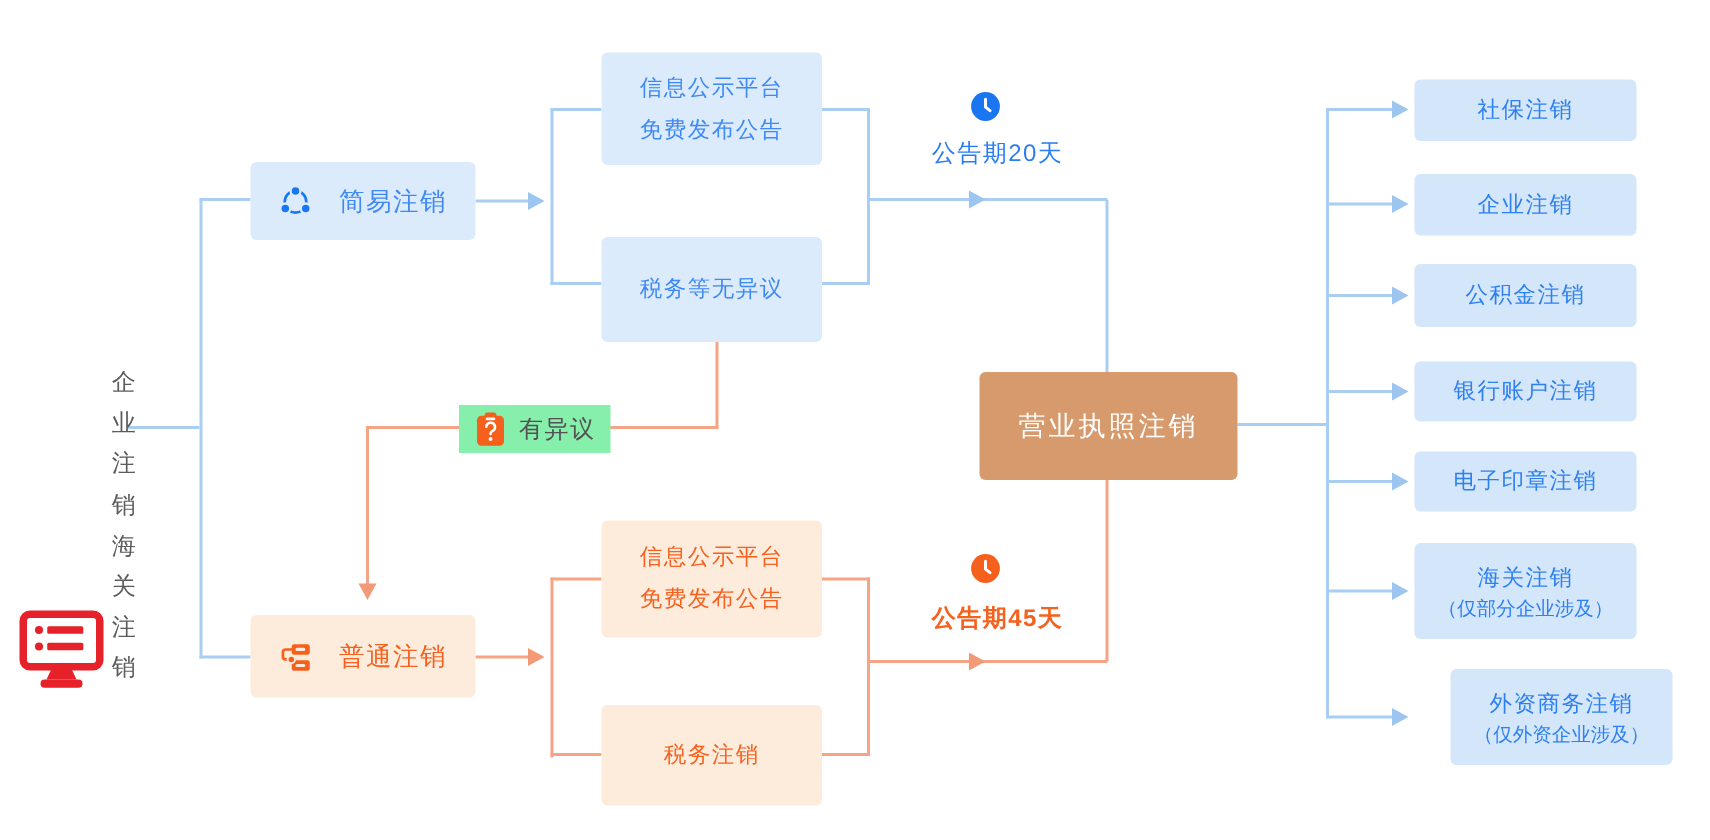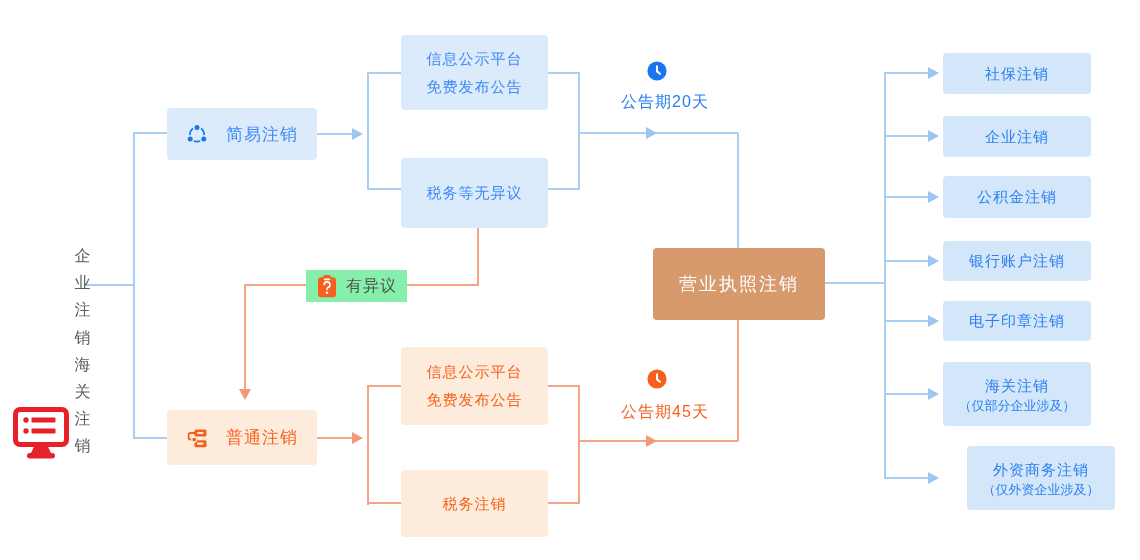--- a/index.html
+++ b/index.html
@@ -177,21 +177,21 @@
   <div class="box orange step" style="left:401px;top:470px;width:147px;height:67px;">
     <div>税务注销</div>
   </div>
 
   <span class="badge-icon orange" style="left:646px;top:368px;">
     <svg width="22" height="22" viewBox="0 0 22 22">
       <circle cx="11" cy="11" r="9.6" fill="currentColor"></circle>
       <path d="M11 6.2 V11.4 L14 13.8" stroke="#ffffff" stroke-width="2" fill="none" stroke-linecap="round"></path>
     </svg>
   </span>
-  <div class="badge-label orange" style="left:600px;top:402px;">公告期45天</div>
+  <div class="badge-label orange" style="left:600px;top:402px;font-weight:bold;">公告期45天</div>
 
   <div class="box brown license" style="left:653px;top:248px;width:172px;height:72px;">
     <div>营业执照注销</div>
   </div>
 
   <div class="box rblue" style="left:943px;top:53px;width:148px;height:41px;">
     <div class="rlabel">社保注销</div>
 
   </div>
   <div class="box rblue" style="left:943px;top:116px;width:148px;height:41px;">

